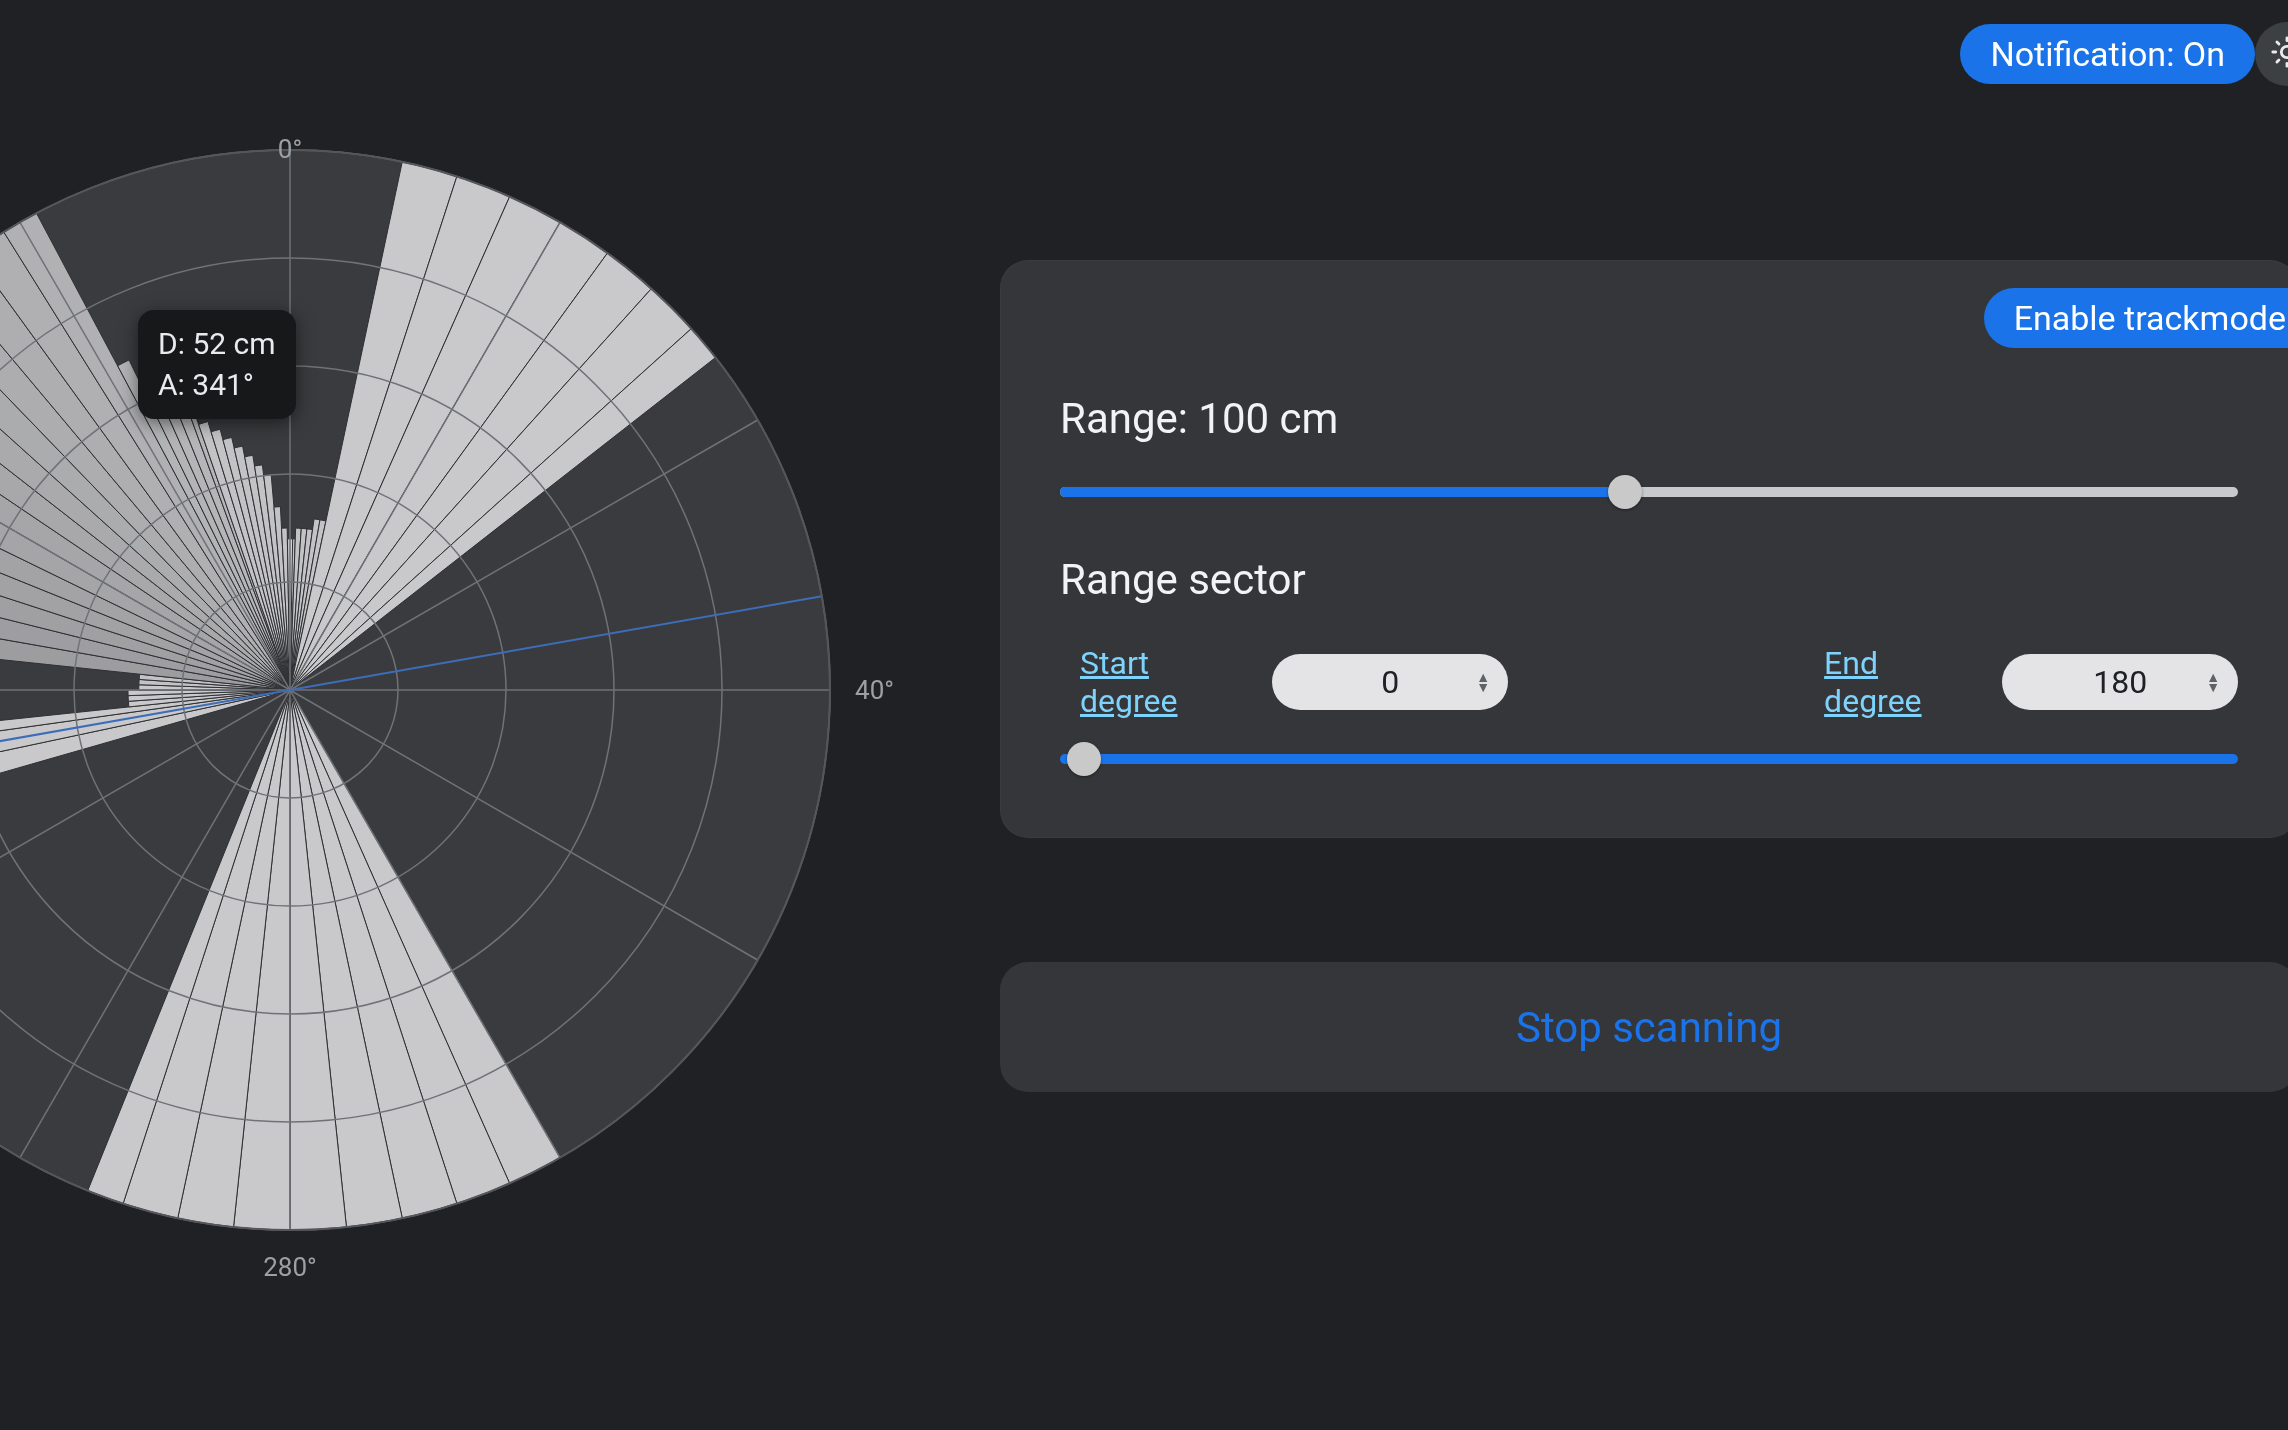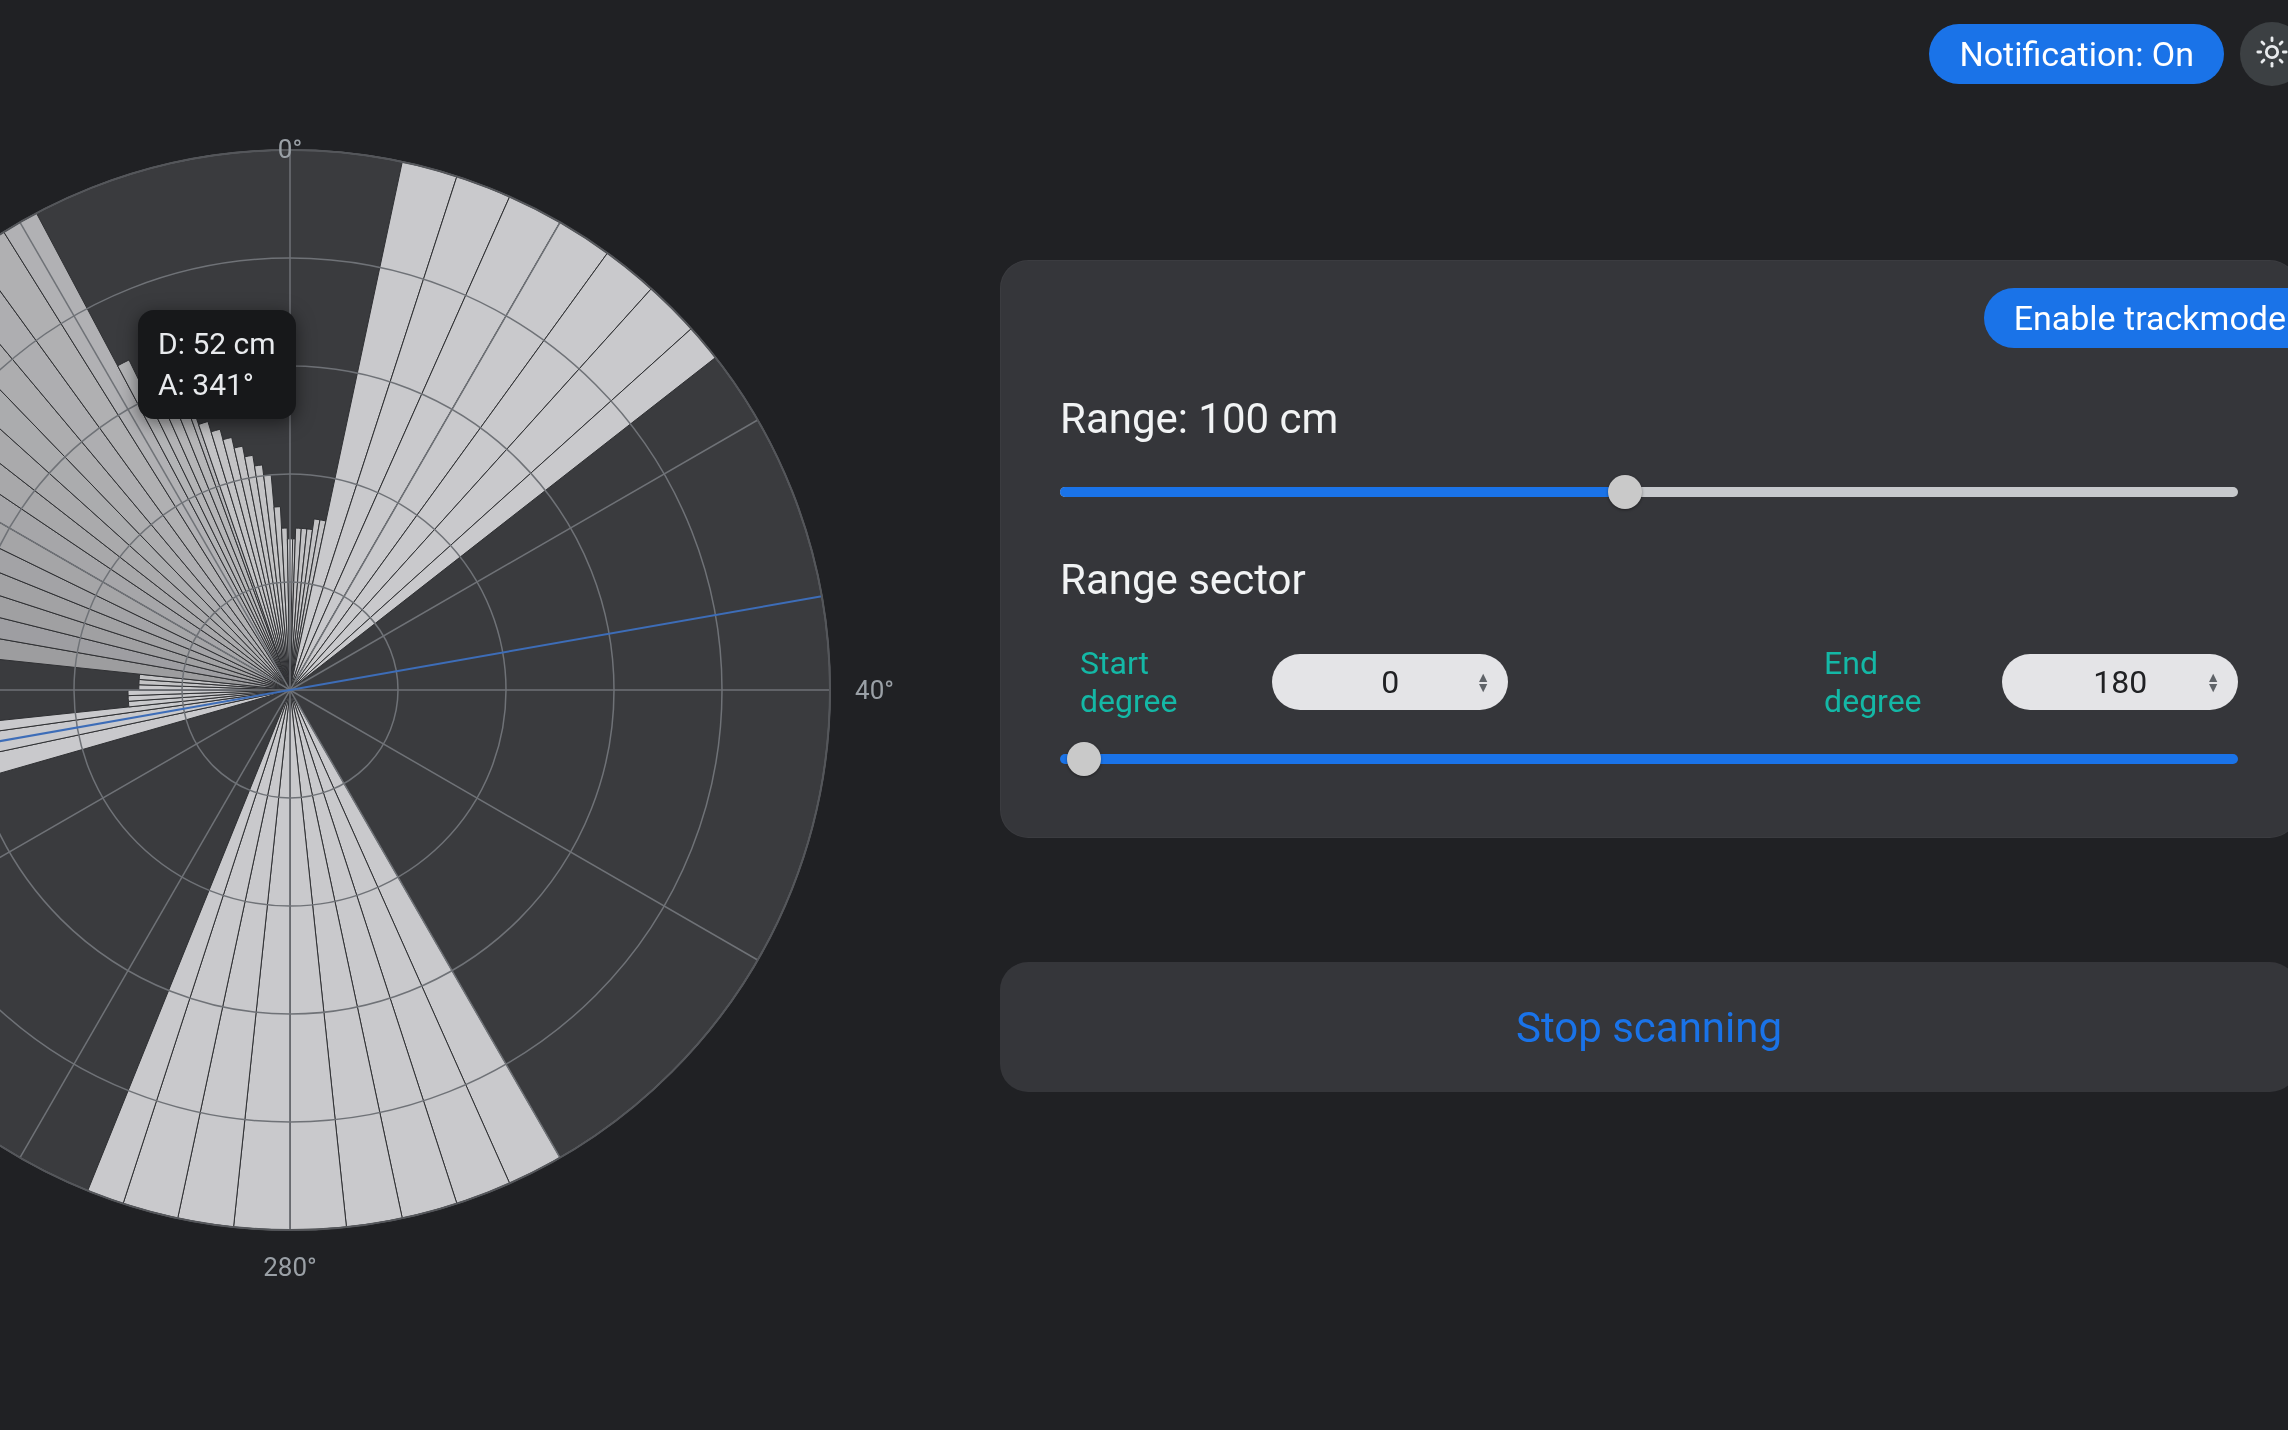--- a/index.html
+++ b/index.html
@@ -15,22 +15,21 @@
     position: relative;
   }
 
   
   .top-bar {
     position: absolute;
     top: 22px;
     right: 0;
     display: flex;
     align-items: center;
-    gap: 16px;
-    padding-right: 16px;
+    padding-right: 1px;
   }
   .pill {
     background: #1a73e8;
     color: #fff;
     font-size: 34px;
     padding: 10px 30px;
     border-radius: 999px;
     white-space: nowrap;
     cursor: pointer;
   }
@@ -143,21 +142,22 @@
   }
 
   .sector-row {
     display: flex;
     align-items: center;
     gap: 28px;
     margin: 0 0 30px 20px;
   }
   .sector-row .lbl {
     font-size: 32px;
-    color: #14b8a6;
+    color: #7dd3fc;
+    text-decoration: underline;
   }
   .num-input {
     width: 250px;
     height: 56px;
     background: #e4e4e7;
     border-radius: 28px;
     color: #202124;
     font-size: 32px;
     display: flex;
     align-items: center;

